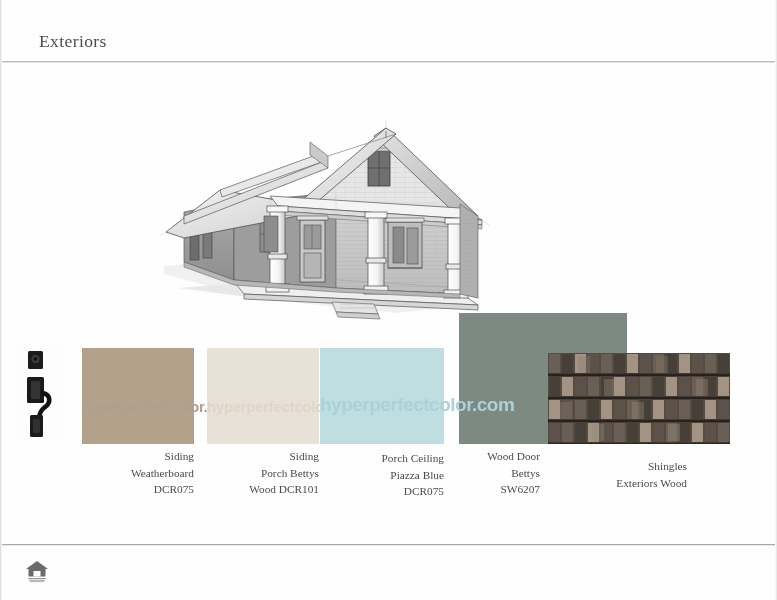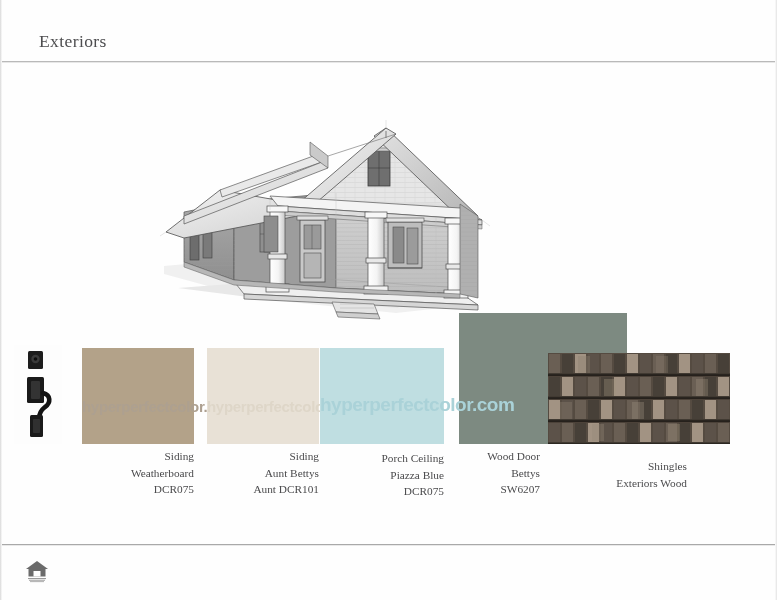--- a/index.html
+++ b/index.html
@@ -371,22 +371,22 @@
     </div>
 
     <div class="caption" style="left:82px; top:148px; width:112px;">
       <div>Siding</div>
       <div>Weatherboard</div>
       <div>DCR075</div>
     </div>
 
     <div class="caption" style="left:207px; top:148px; width:112px;">
       <div>Siding</div>
-      <div>Aunt Bettys</div>
-      <div>Aunt DCR101</div>
+      <div>Porch Bettys</div>
+      <div>Wood DCR101</div>
     </div>
 
     <div class="caption" style="left:320px; top:150px; width:124px;">
       <div>Porch Ceiling</div>
       <div>Piazza Blue</div>
       <div>DCR075</div>
     </div>
 
     <div class="caption" style="left:448px; top:148px; width:92px;">
       <div>Wood Door</div>

